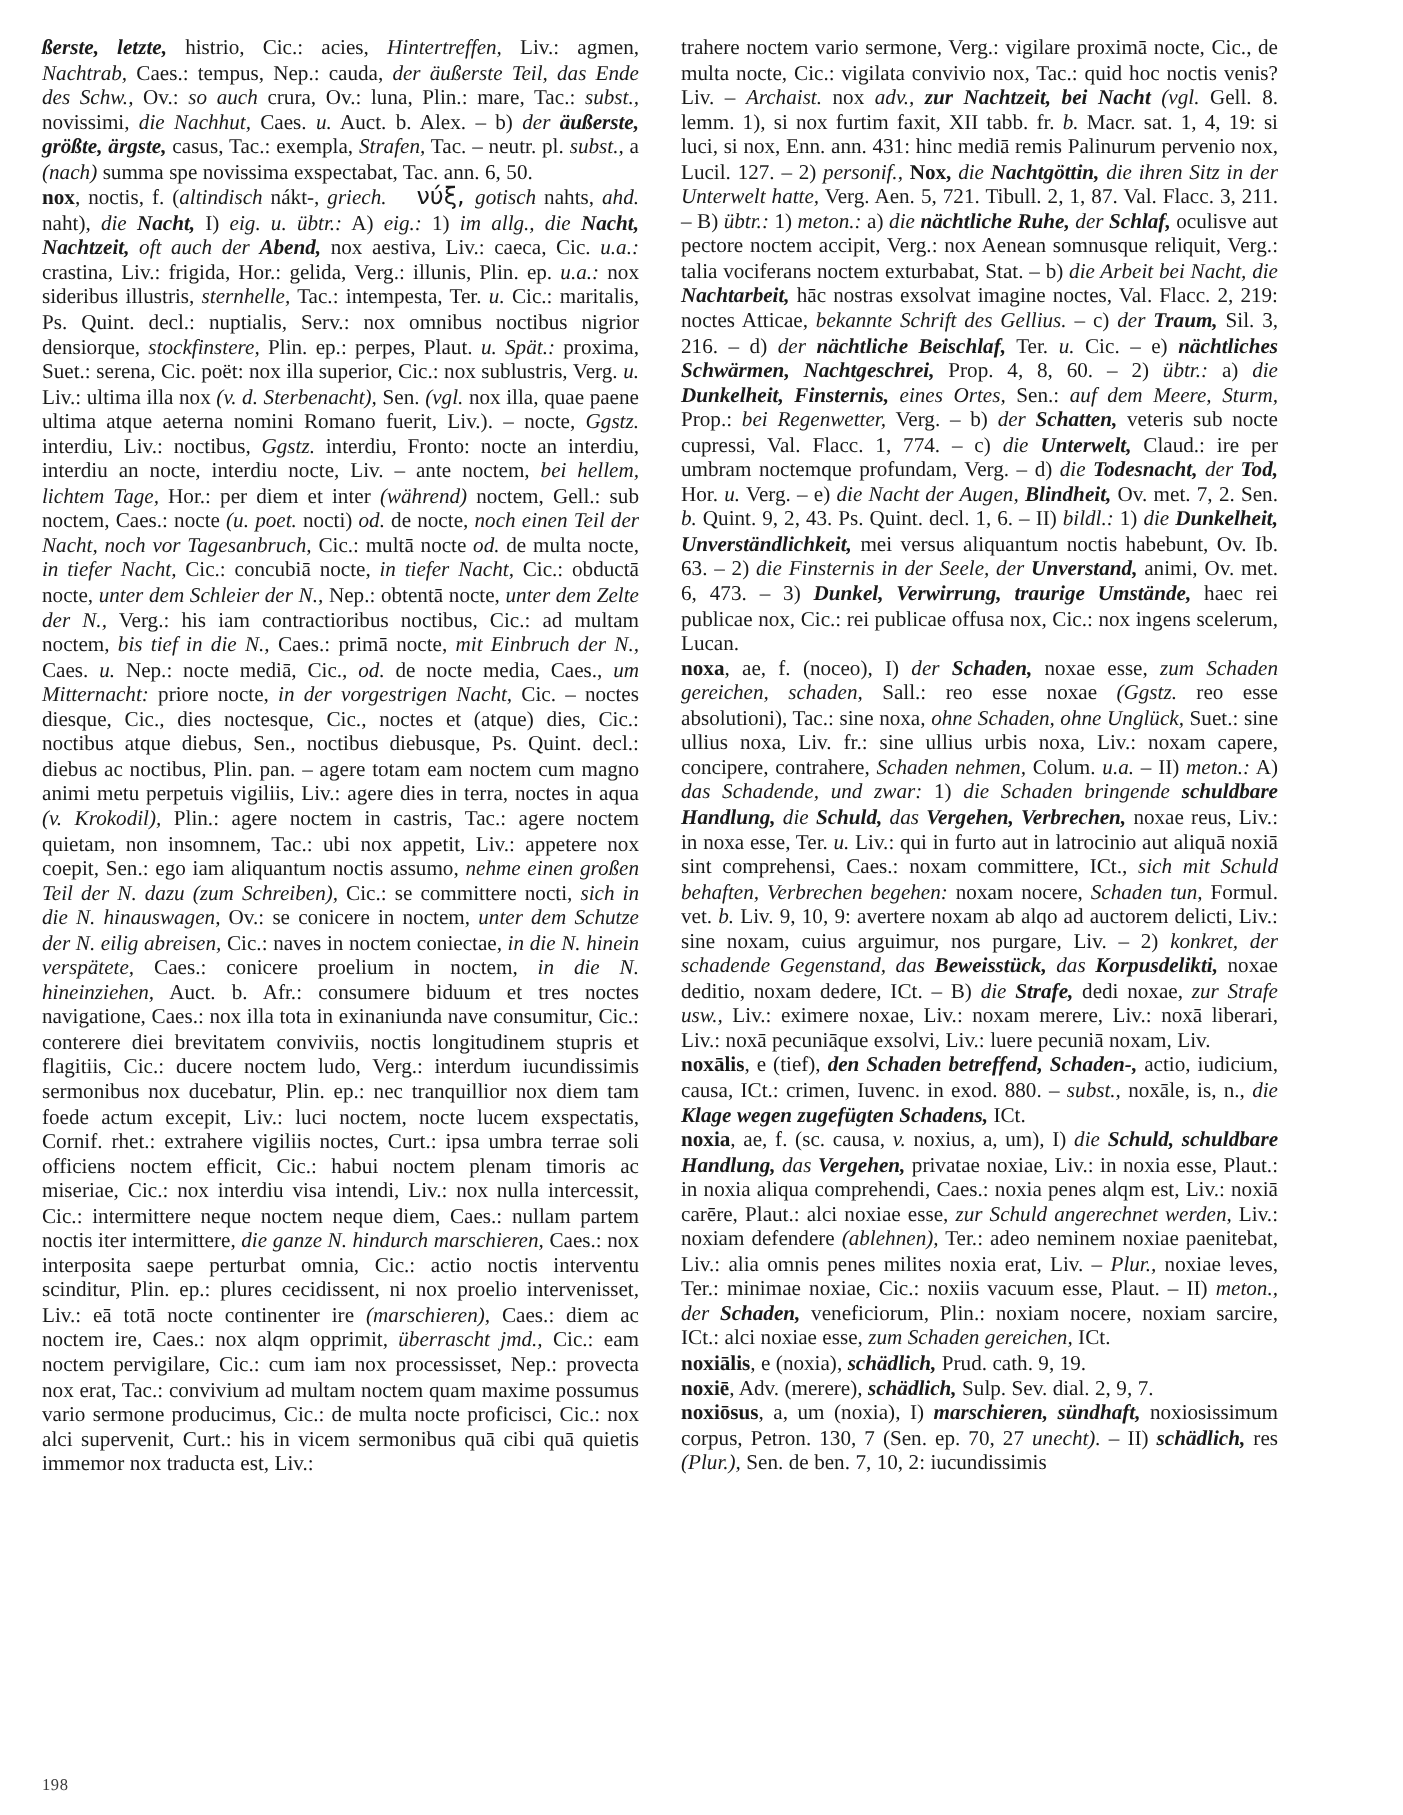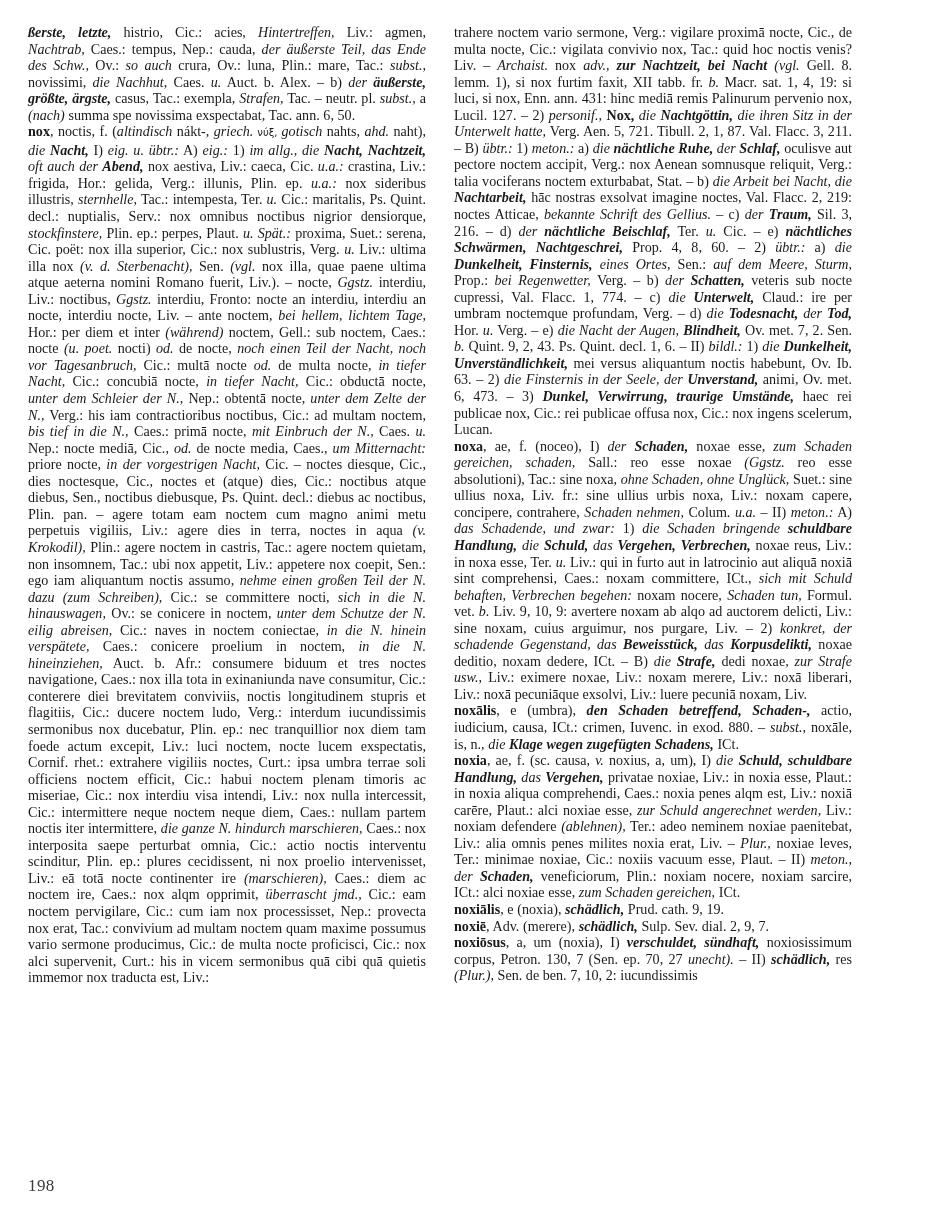--- a/index.html
+++ b/index.html
@@ -47,44 +47,44 @@
   }
   .entry.hang {
     text-indent: 0;
   }
   .cont {
     text-indent: 0;
   }
   i, .it { font-style: italic; }
   b, .bd { font-weight: bold; }
   .bi { font-weight: bold; font-style: italic; }
-  .greek { font-family: "DejaVu Sans", sans-serif; font-style: normal; font-size: 10px; }
+  .greek { font-family: "DejaVu Sans", sans-serif; font-style: normal; font-size: 16px; margin-left: 13px; }
   .pagenum {
     position: absolute;
     left: 28px;
     bottom: 14px;
-    font-size: 17px;
+    font-size: 11px;
     color: #3a3a3a;
     font-family: "Liberation Serif", serif;
     letter-spacing: 0.4px;
   }
 </style>
 </head>
 <body>
 
 <div class="page">
   <div class="columns">
     <div class="col" id="col-left">
         <p class="entry cont"><span class="bi">ßerste, letzte,</span><span> histrio, Cic.: acies, </span><span class="it">Hintertreffen,</span><span> Liv.: agmen, </span><span class="it">Nachtrab,</span><span> Caes.: tempus, Nep.: cauda, </span><span class="it">der äußerste Teil, das Ende des Schw.,</span><span> Ov.: </span><span class="it">so auch</span><span> crura, Ov.: luna, Plin.: mare, Tac.: </span><span class="it">subst.,</span><span> novissimi, </span><span class="it">die Nachhut,</span><span> Caes. </span><span class="it">u.</span><span> Auct. b. Alex. – b) </span><span class="it">der </span><span class="bi">äußerste, größte, ärgste,</span><span> casus, Tac.: exempla, </span><span class="it">Strafen,</span><span> Tac. – neutr. pl. </span><span class="it">subst.,</span><span> a </span><span class="it">(nach)</span><span> summa spe novissima exspectabat, Tac. ann. 6, 50.</span></p>
         <p class="entry hang"><span class="bd">nox</span><span>, noctis, f. (</span><span class="it">altindisch</span><span> nákt-, </span><span class="it">griech.</span><span class="greek"> νύξ, </span><span class="it">gotisch</span><span> nahts, </span><span class="it">ahd.</span><span> naht), </span><span class="it">die </span><span class="bi">Nacht,</span><span> I) </span><span class="it">eig. u. übtr.:</span><span> A) </span><span class="it">eig.:</span><span> 1) </span><span class="it">im allg., die </span><span class="bi">Nacht, Nachtzeit,</span><span class="it"> oft auch der </span><span class="bi">Abend,</span><span> nox aestiva, Liv.: caeca, Cic. </span><span class="it">u.a.:</span><span> crastina, Liv.: frigida, Hor.: gelida, Verg.: illunis, Plin. ep. </span><span class="it">u.a.:</span><span> nox sideribus illustris, </span><span class="it">sternhelle,</span><span> Tac.: intempesta, Ter. </span><span class="it">u.</span><span> Cic.: maritalis, Ps. Quint. decl.: nuptialis, Serv.: nox omnibus noctibus nigrior densiorque, </span><span class="it">stockfinstere,</span><span> Plin. ep.: perpes, Plaut. </span><span class="it">u. Spät.:</span><span> proxima, Suet.: serena, Cic. poët: nox illa superior, Cic.: nox sublustris, Verg. </span><span class="it">u.</span><span> Liv.: ultima illa nox </span><span class="it">(v. d. Sterbenacht),</span><span> Sen. </span><span class="it">(vgl.</span><span> nox illa, quae paene ultima atque aeterna nomini Romano fuerit, Liv.). – nocte, </span><span class="it">Ggstz.</span><span> interdiu, Liv.: noctibus, </span><span class="it">Ggstz.</span><span> interdiu, Fronto: nocte an interdiu, interdiu an nocte, interdiu nocte, Liv. – ante noctem, </span><span class="it">bei hellem, lichtem Tage,</span><span> Hor.: per diem et inter </span><span class="it">(während)</span><span> noctem, Gell.: sub noctem, Caes.: nocte </span><span class="it">(u. poet.</span><span> nocti) </span><span class="it">od.</span><span> de nocte, </span><span class="it">noch einen Teil der Nacht, noch vor Tagesanbruch,</span><span> Cic.: multā nocte </span><span class="it">od.</span><span> de multa nocte, </span><span class="it">in tiefer Nacht,</span><span> Cic.: concubiā nocte, </span><span class="it">in tiefer Nacht,</span><span> Cic.: obductā nocte, </span><span class="it">unter dem Schleier der N.,</span><span> Nep.: obtentā nocte, </span><span class="it">unter dem Zelte der N.,</span><span> Verg.: his iam contractioribus noctibus, Cic.: ad multam noctem, </span><span class="it">bis tief in die N.,</span><span> Caes.: primā nocte, </span><span class="it">mit Einbruch der N.,</span><span> Caes. </span><span class="it">u.</span><span> Nep.: nocte mediā, Cic., </span><span class="it">od.</span><span> de nocte media, Caes., </span><span class="it">um Mitternacht:</span><span> priore nocte, </span><span class="it">in der vorgestrigen Nacht,</span><span> Cic. – noctes diesque, Cic., dies noctesque, Cic., noctes et (atque) dies, Cic.: noctibus atque diebus, Sen., noctibus diebusque, Ps. Quint. decl.: diebus ac noctibus, Plin. pan. – agere totam eam noctem cum magno animi metu perpetuis vigiliis, Liv.: agere dies in terra, noctes in aqua </span><span class="it">(v. Krokodil),</span><span> Plin.: agere noctem in castris, Tac.: agere noctem quietam, non insomnem, Tac.: ubi nox appetit, Liv.: appetere nox coepit, Sen.: ego iam aliquantum noctis assumo, </span><span class="it">nehme einen großen Teil der N. dazu (zum Schreiben),</span><span> Cic.: se committere nocti, </span><span class="it">sich in die N. hinauswagen,</span><span> Ov.: se conicere in noctem, </span><span class="it">unter dem Schutze der N. eilig abreisen,</span><span> Cic.: naves in noctem coniectae, </span><span class="it">in die N. hinein verspätete,</span><span> Caes.: conicere proelium in noctem, </span><span class="it">in die N. hineinziehen,</span><span> Auct. b. Afr.: consumere biduum et tres noctes navigatione, Caes.: nox illa tota in exinaniunda nave consumitur, Cic.: conterere diei brevitatem conviviis, noctis longitudinem stupris et flagitiis, Cic.: ducere noctem ludo, Verg.: interdum iucundissimis sermonibus nox ducebatur, Plin. ep.: nec tranquillior nox diem tam foede actum excepit, Liv.: luci noctem, nocte lucem exspectatis, Cornif. rhet.: extrahere vigiliis noctes, Curt.: ipsa umbra terrae soli officiens noctem efficit, Cic.: habui noctem plenam timoris ac miseriae, Cic.: nox interdiu visa intendi, Liv.: nox nulla intercessit, Cic.: intermittere neque noctem neque diem, Caes.: nullam partem noctis iter intermittere, </span><span class="it">die ganze N. hindurch marschieren,</span><span> Caes.: nox interposita saepe perturbat omnia, Cic.: actio noctis interventu scinditur, Plin. ep.: plures cecidissent, ni nox proelio intervenisset, Liv.: eā totā nocte continenter ire </span><span class="it">(marschieren),</span><span> Caes.: diem ac noctem ire, Caes.: nox alqm opprimit, </span><span class="it">überrascht jmd.,</span><span> Cic.: eam noctem pervigilare, Cic.: cum iam nox processisset, Nep.: provecta nox erat, Tac.: convivium ad multam noctem quam maxime possumus vario sermone producimus, Cic.: de multa nocte proficisci, Cic.: nox alci supervenit, Curt.: his in vicem sermonibus quā cibi quā quietis immemor nox traducta est, Liv.:</span></p>
       </div>
     <div class="col" id="col-right">
         <p class="entry cont"><span>trahere noctem vario sermone, Verg.: vigilare proximā nocte, Cic., de multa nocte, Cic.: vigilata convivio nox, Tac.: quid hoc noctis venis? Liv. – </span><span class="it">Archaist.</span><span> nox </span><span class="it">adv.,</span><span class="bi"> zur Nachtzeit, bei Nacht </span><span class="it">(vgl.</span><span> Gell. 8. lemm. 1), si nox furtim faxit, XII tabb. fr. </span><span class="it">b.</span><span> Macr. sat. 1, 4, 19: si luci, si nox, Enn. ann. 431: hinc mediā remis Palinurum pervenio nox, Lucil. 127. – 2) </span><span class="it">personif.,</span><span class="bd"> Nox,</span><span class="it"> die </span><span class="bi">Nachtgöttin,</span><span class="it"> die ihren Sitz in der Unterwelt hatte,</span><span> Verg. Aen. 5, 721. Tibull. 2, 1, 87. Val. Flacc. 3, 211. – B) </span><span class="it">übtr.:</span><span> 1) </span><span class="it">meton.:</span><span> a) </span><span class="it">die </span><span class="bi">nächtliche Ruhe,</span><span class="it"> der </span><span class="bi">Schlaf,</span><span> oculisve aut pectore noctem accipit, Verg.: nox Aenean somnusque reliquit, Verg.: talia vociferans noctem exturbabat, Stat. – b) </span><span class="it">die Arbeit bei Nacht, die </span><span class="bi">Nachtarbeit,</span><span> hāc nostras exsolvat imagine noctes, Val. Flacc. 2, 219: noctes Atticae, </span><span class="it">bekannte Schrift des Gellius.</span><span> – c) </span><span class="it">der </span><span class="bi">Traum,</span><span> Sil. 3, 216. – d) </span><span class="it">der </span><span class="bi">nächtliche Beischlaf,</span><span> Ter. </span><span class="it">u.</span><span> Cic. – e) </span><span class="bi">nächtliches Schwärmen, Nachtgeschrei,</span><span> Prop. 4, 8, 60. – 2) </span><span class="it">übtr.:</span><span> a) </span><span class="it">die </span><span class="bi">Dunkelheit, Finsternis,</span><span class="it"> eines Ortes,</span><span> Sen.: </span><span class="it">auf dem Meere, Sturm,</span><span> Prop.: </span><span class="it">bei Regenwetter,</span><span> Verg. – b) </span><span class="it">der </span><span class="bi">Schatten,</span><span> veteris sub nocte cupressi, Val. Flacc. 1, 774. – c) </span><span class="it">die </span><span class="bi">Unterwelt,</span><span> Claud.: ire per umbram noctemque profundam, Verg. – d) </span><span class="it">die </span><span class="bi">Todesnacht,</span><span class="it"> der </span><span class="bi">Tod,</span><span> Hor. </span><span class="it">u.</span><span> Verg. – e) </span><span class="it">die Nacht der Augen, </span><span class="bi">Blindheit,</span><span> Ov. met. 7, 2. Sen. </span><span class="it">b.</span><span> Quint. 9, 2, 43. Ps. Quint. decl. 1, 6. – II) </span><span class="it">bildl.:</span><span> 1) </span><span class="it">die </span><span class="bi">Dunkelheit, Unverständlichkeit,</span><span> mei versus aliquantum noctis habebunt, Ov. Ib. 63. – 2) </span><span class="it">die Finsternis in der Seele, der </span><span class="bi">Unverstand,</span><span> animi, Ov. met. 6, 473. – 3) </span><span class="bi">Dunkel, Verwirrung, traurige Umstände,</span><span> haec rei publicae nox, Cic.: rei publicae offusa nox, Cic.: nox ingens scelerum, Lucan.</span></p>
         <p class="entry hang"><span class="bd">noxa</span><span>, ae, f. (noceo), I) </span><span class="it">der </span><span class="bi">Schaden,</span><span> noxae esse, </span><span class="it">zum Schaden gereichen, schaden,</span><span> Sall.: reo esse noxae </span><span class="it">(Ggstz.</span><span> reo esse absolutioni), Tac.: sine noxa, </span><span class="it">ohne Schaden, ohne Unglück,</span><span> Suet.: sine ullius noxa, Liv. fr.: sine ullius urbis noxa, Liv.: noxam capere, concipere, contrahere, </span><span class="it">Schaden nehmen,</span><span> Colum. </span><span class="it">u.a.</span><span> – II) </span><span class="it">meton.:</span><span> A) </span><span class="it">das Schadende, und zwar:</span><span> 1) </span><span class="it">die Schaden bringende </span><span class="bi">schuldbare Handlung,</span><span class="it"> die </span><span class="bi">Schuld,</span><span class="it"> das </span><span class="bi">Vergehen, Verbrechen,</span><span> noxae reus, Liv.: in noxa esse, Ter. </span><span class="it">u.</span><span> Liv.: qui in furto aut in latrocinio aut aliquā noxiā sint comprehensi, Caes.: noxam committere, ICt., </span><span class="it">sich mit Schuld behaften, Verbrechen begehen:</span><span> noxam nocere, </span><span class="it">Schaden tun,</span><span> Formul. vet. </span><span class="it">b.</span><span> Liv. 9, 10, 9: avertere noxam ab alqo ad auctorem delicti, Liv.: sine noxam, cuius arguimur, nos purgare, Liv. – 2) </span><span class="it">konkret, der schadende Gegenstand, das </span><span class="bi">Beweisstück,</span><span class="it"> das </span><span class="bi">Korpusdelikti,</span><span> noxae deditio, noxam dedere, ICt. – B) </span><span class="it">die </span><span class="bi">Strafe,</span><span> dedi noxae, </span><span class="it">zur Strafe usw.,</span><span> Liv.: eximere noxae, Liv.: noxam merere, Liv.: noxā liberari, Liv.: noxā pecuniāque exsolvi, Liv.: luere pecuniā noxam, Liv.</span></p>
-        <p class="entry hang"><span class="bd">noxālis</span><span>, e (umbra), </span><span class="bi">den Schaden betreffend, Schaden-,</span><span> actio, iudicium, causa, ICt.: crimen, Iuvenc. in exod. 880. – </span><span class="it">subst.,</span><span> noxāle, is, n., </span><span class="it">die </span><span class="bi">Klage wegen zugefügten Schadens,</span><span> ICt.</span></p>
+        <p class="entry hang"><span class="bd">noxālis</span><span>, e (tief), </span><span class="bi">den Schaden betreffend, Schaden-,</span><span> actio, iudicium, causa, ICt.: crimen, Iuvenc. in exod. 880. – </span><span class="it">subst.,</span><span> noxāle, is, n., </span><span class="it">die </span><span class="bi">Klage wegen zugefügten Schadens,</span><span> ICt.</span></p>
         <p class="entry hang"><span class="bd">noxia</span><span>, ae, f. (sc. causa, </span><span class="it">v.</span><span> noxius, a, um), I) </span><span class="it">die </span><span class="bi">Schuld, schuldbare Handlung,</span><span class="it"> das </span><span class="bi">Vergehen,</span><span> privatae noxiae, Liv.: in noxia esse, Plaut.: in noxia aliqua comprehendi, Caes.: noxia penes alqm est, Liv.: noxiā carēre, Plaut.: alci noxiae esse, </span><span class="it">zur Schuld angerechnet werden,</span><span> Liv.: noxiam defendere </span><span class="it">(ablehnen),</span><span> Ter.: adeo neminem noxiae paenitebat, Liv.: alia omnis penes milites noxia erat, Liv. – </span><span class="it">Plur.,</span><span> noxiae leves, Ter.: minimae noxiae, Cic.: noxiis vacuum esse, Plaut. – II) </span><span class="it">meton., der </span><span class="bi">Schaden,</span><span> veneficiorum, Plin.: noxiam nocere, noxiam sarcire, ICt.: alci noxiae esse, </span><span class="it">zum Schaden gereichen,</span><span> ICt.</span></p>
         <p class="entry hang"><span class="bd">noxiālis</span><span>, e (noxia), </span><span class="bi">schädlich,</span><span> Prud. cath. 9, 19.</span></p>
         <p class="entry hang"><span class="bd">noxiē</span><span>, Adv. (merere), </span><span class="bi">schädlich,</span><span> Sulp. Sev. dial. 2, 9, 7.</span></p>
-        <p class="entry hang"><span class="bd">noxiōsus</span><span>, a, um (noxia), I) </span><span class="bi">verschuldet, sündhaft,</span><span> noxiosissimum corpus, Petron. 130, 7 (Sen. ep. 70, 27 </span><span class="it">unecht).</span><span> – II) </span><span class="bi">schädlich,</span><span> res </span><span class="it">(Plur.),</span><span> Sen. de ben. 7, 10, 2: iucundissimis</span></p>
+        <p class="entry hang"><span class="bd">noxiōsus</span><span>, a, um (noxia), I) </span><span class="bi">marschieren, sündhaft,</span><span> noxiosissimum corpus, Petron. 130, 7 (Sen. ep. 70, 27 </span><span class="it">unecht).</span><span> – II) </span><span class="bi">schädlich,</span><span> res </span><span class="it">(Plur.),</span><span> Sen. de ben. 7, 10, 2: iucundissimis</span></p>
       </div>
   </div>
   <div class="pagenum">198</div>
 </div>
 
 </body></html>

